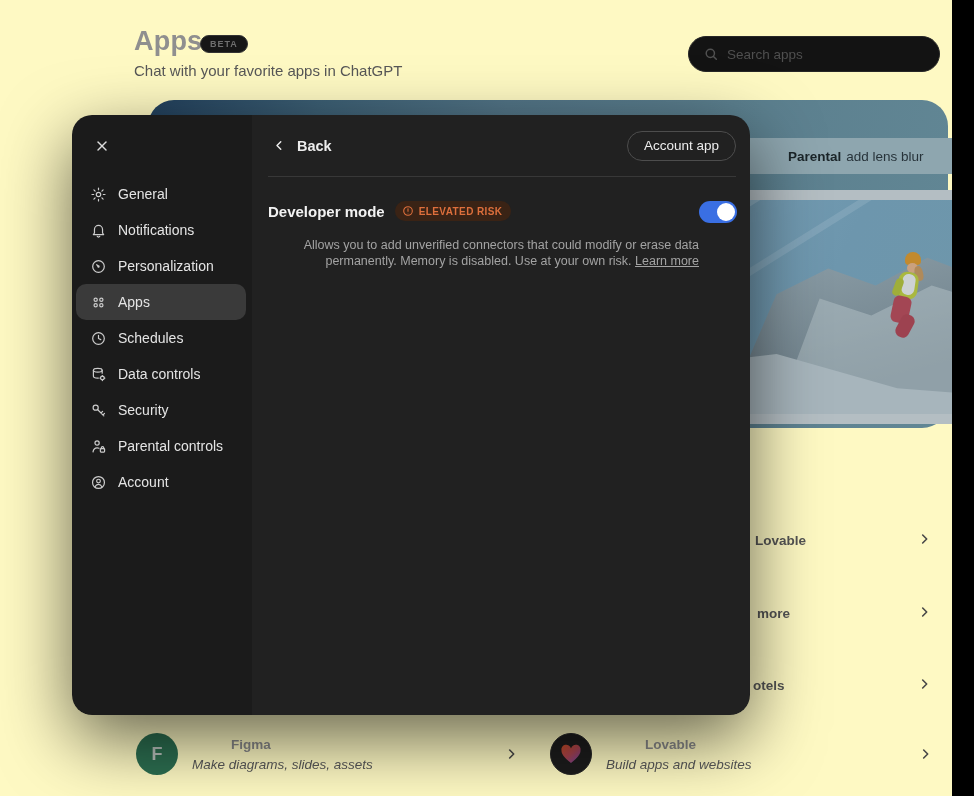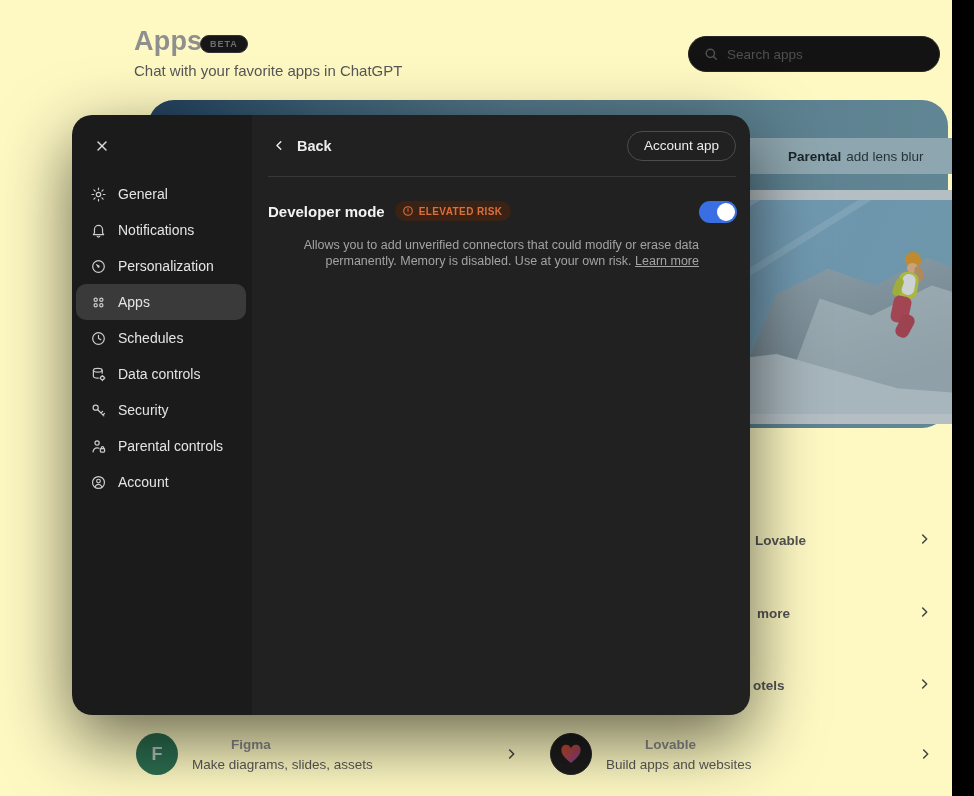--- a/index.html
+++ b/index.html
@@ -34,21 +34,21 @@
   .skier { position:absolute; filter:blur(.5px); }
   .skier div { position:absolute; }
 
   .bg-row-fragment { position:absolute; font-size:13.5px; font-weight:600; color:#545454; }
   .bg-chevron { position:absolute; color:#474747; }
 
   .bottom-app { position:absolute; display:flex; align-items:center; }
   .app-avatar { width:42px; height:42px; border-radius:50%; display:flex; align-items:center; justify-content:center; font-size:18px; font-weight:700; color:#b8c1bc; }
   .app-texts { margin-left:14px; }
   .app-name { font-size:13.5px; font-weight:700; color:#8a8a8a;margin-left:39px; }
-  .app-desc { font-size:13.5px; color:#585858; margin-top:5px; }
+  .app-desc { font-size:13.5px; color:#585858; margin-top:5px;font-style:italic; }
   .lovable-tile { width:42px; height:42px; border-radius:50%; background:#1c1c1c; border:1px solid #262626; display:flex; align-items:center; justify-content:center; }
   .heart { width:22px; height:20px; background:linear-gradient(140deg,#c24a2b 10%, #a8434f 50%, #68409f 95%);
     clip-path:path('M11 19 C 4 13.5 1.5 10 1.5 6.8 A 4.8 4.8 0 0 1 11 4.4 A 4.8 4.8 0 0 1 20.5 6.8 C 20.5 10 18 13.5 11 19 Z'); }
 
   
   .modal { position:absolute; left:72px; top:115px; width:678px; height:600px; border-radius:20px; overflow:hidden; display:flex;
     box-shadow:0 24px 70px rgba(0,0,0,.6); }
   .modal-sidebar { width:180px; background:#1b1b1b; position:relative; flex:0 0 auto; }
   .close-btn { position:absolute; left:16px; top:17px; width:28px; height:28px; border:none; background:transparent; color:#dcdcdc; cursor:pointer; display:flex; align-items:center; justify-content:center; }
   .nav { position:absolute; top:61px; left:4px; right:6px; }

